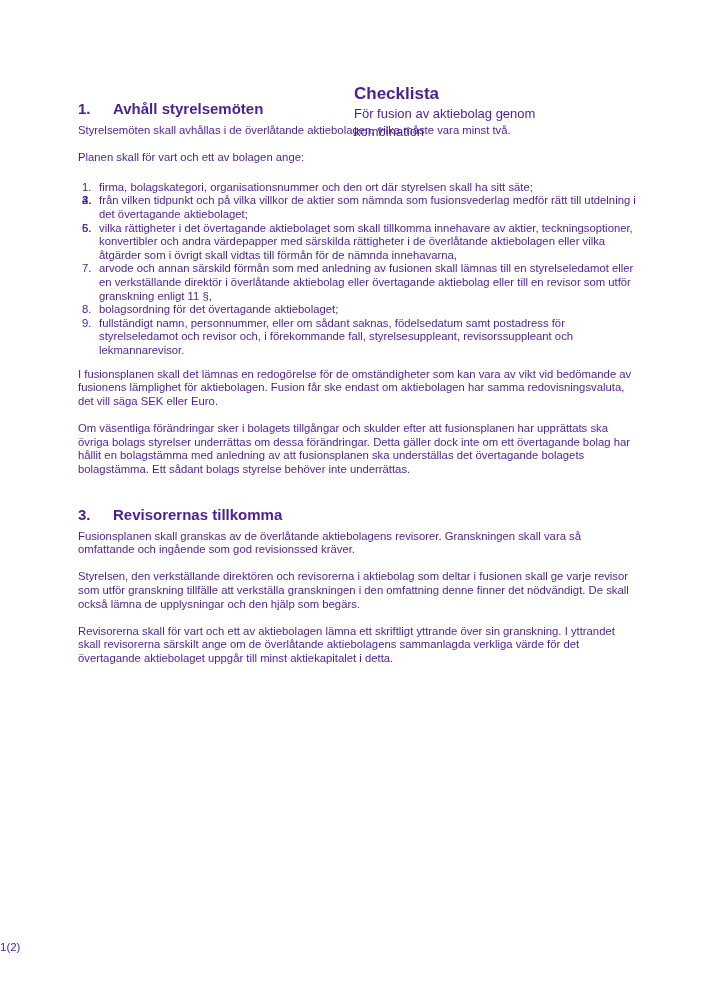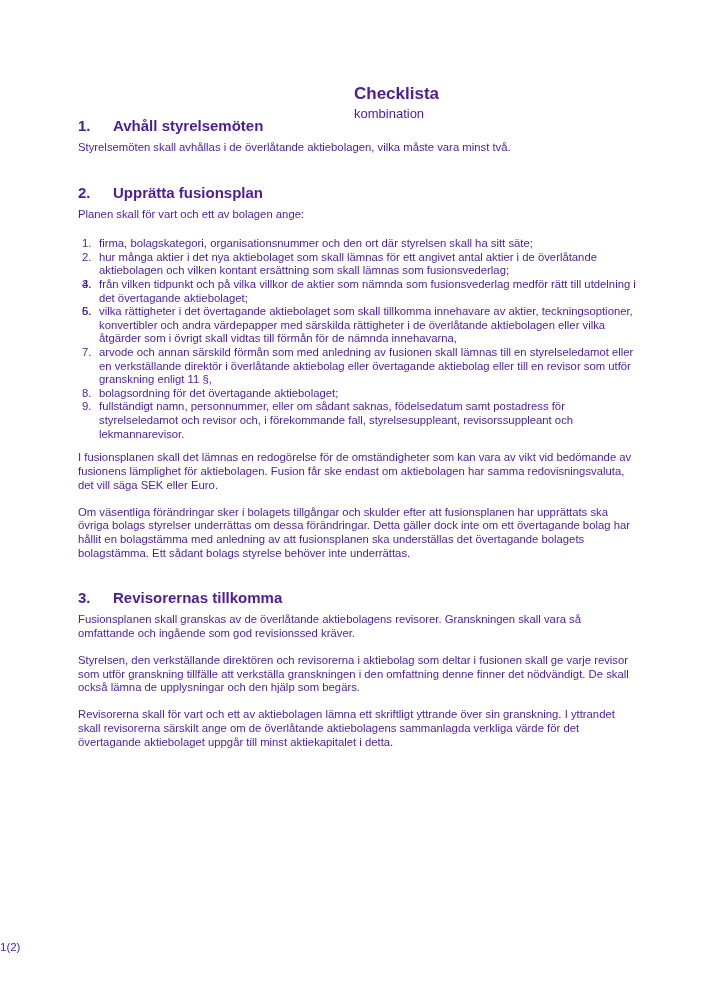--- a/index.html
+++ b/index.html
@@ -28,23 +28,23 @@
     line-height: 20px;
     margin-bottom: 1px;
   }
   .doc-subtitle {
     font-size: 13px;
     line-height: 18px;
   }
   .content {
     position: absolute;
     left: 78px;
-    top: 1px;
+    top: 16px;
     width: 560px;
-    padding-top: 116px;
+    padding-top: 84px;
     font-size: 11.3px;
     line-height: 13.6px;
   }
   .sec-heading {
     font-size: 15px;
     font-weight: bold;
     line-height: 18px;
     margin: 29px 0 6px 0;
   }
   .sec-heading.first {
@@ -77,38 +77,36 @@
     font-size: 11.5px;
   }
 </style>
 </head>
 <body>
 
 <div class="page">
 
   <div class="title-block">
     <div class="doc-title">Checklista</div>
+    <div class="doc-subtitle">För fusion av aktiebolag genom</div>
     <div class="doc-subtitle">kombination</div>
   </div>
 
   <div class="content">
 
     <div class="sec-heading first">
       <span class="sec-num">1.</span><span>Avhåll styrelsemöten</span>
     </div>
     <p>Styrelsemöten skall avhållas i de överlåtande aktiebolagen, vilka måste vara minst två.</p>
 
-    <div class="sec-heading">
-      <span class="sec-num">2.</span><span>Upprätta fusionsplan</span>
-    </div>
     <p>Planen skall för vart och ett av bolagen ange:</p>
 
     <div class="olist">
       <div class="li"><span class="li-num">1.</span><span>firma, bolagskategori, organisationsnummer och den ort där styrelsen skall ha sitt säte;</span></div>
-      <div class="li"><span class="li-num">2.</span><span>hur många aktier i det nya aktiebolaget som skall lämnas för ett angivet antal aktier i de överlåtande aktiebolagen och vilken kontant ersättning som skall lämnas som fusionsvederlag;</span></div>
+      <div class="li"><span class="li-num">2.</span></div>
       <div class="li"><span class="li-num">3.</span></div>
       <div class="li"><span class="li-num">4.</span><span>från vilken tidpunkt och på vilka villkor de aktier som nämnda som fusionsvederlag medför rätt till utdelning i det övertagande aktiebolaget;</span></div>
       <div class="li"><span class="li-num">5.</span></div>
       <div class="li"><span class="li-num">6.</span><span>vilka rättigheter i det övertagande aktiebolaget som skall tillkomma innehavare av aktier, teckningsoptioner, konvertibler och andra värdepapper med särskilda rättigheter i de överlåtande aktiebolagen eller vilka åtgärder som i övrigt skall vidtas till förmån för de nämnda innehavarna,</span></div>
       <div class="li"><span class="li-num">7.</span><span>arvode och annan särskild förmån som med anledning av fusionen skall lämnas till en styrelseledamot eller en verkställande direktör i överlåtande aktiebolag eller övertagande aktiebolag eller till en revisor som utför granskning enligt 11 §,</span></div>
       <div class="li"><span class="li-num">8.</span><span>bolagsordning för det övertagande aktiebolaget;</span></div>
       <div class="li"><span class="li-num">9.</span><span>fullständigt namn, personnummer, eller om sådant saknas, födelsedatum samt postadress för styrelseledamot och revisor och, i förekommande fall, styrelsesuppleant, revisorssuppleant och lekmannarevisor.</span></div>
     </div>
 
     <p>I fusionsplanen skall det lämnas en redogörelse för de omständigheter som kan vara av vikt vid bedömande av fusionens lämplighet för aktiebolagen. Fusion får ske endast om aktiebolagen har samma redovisningsvaluta, det vill säga SEK eller Euro.</p>

